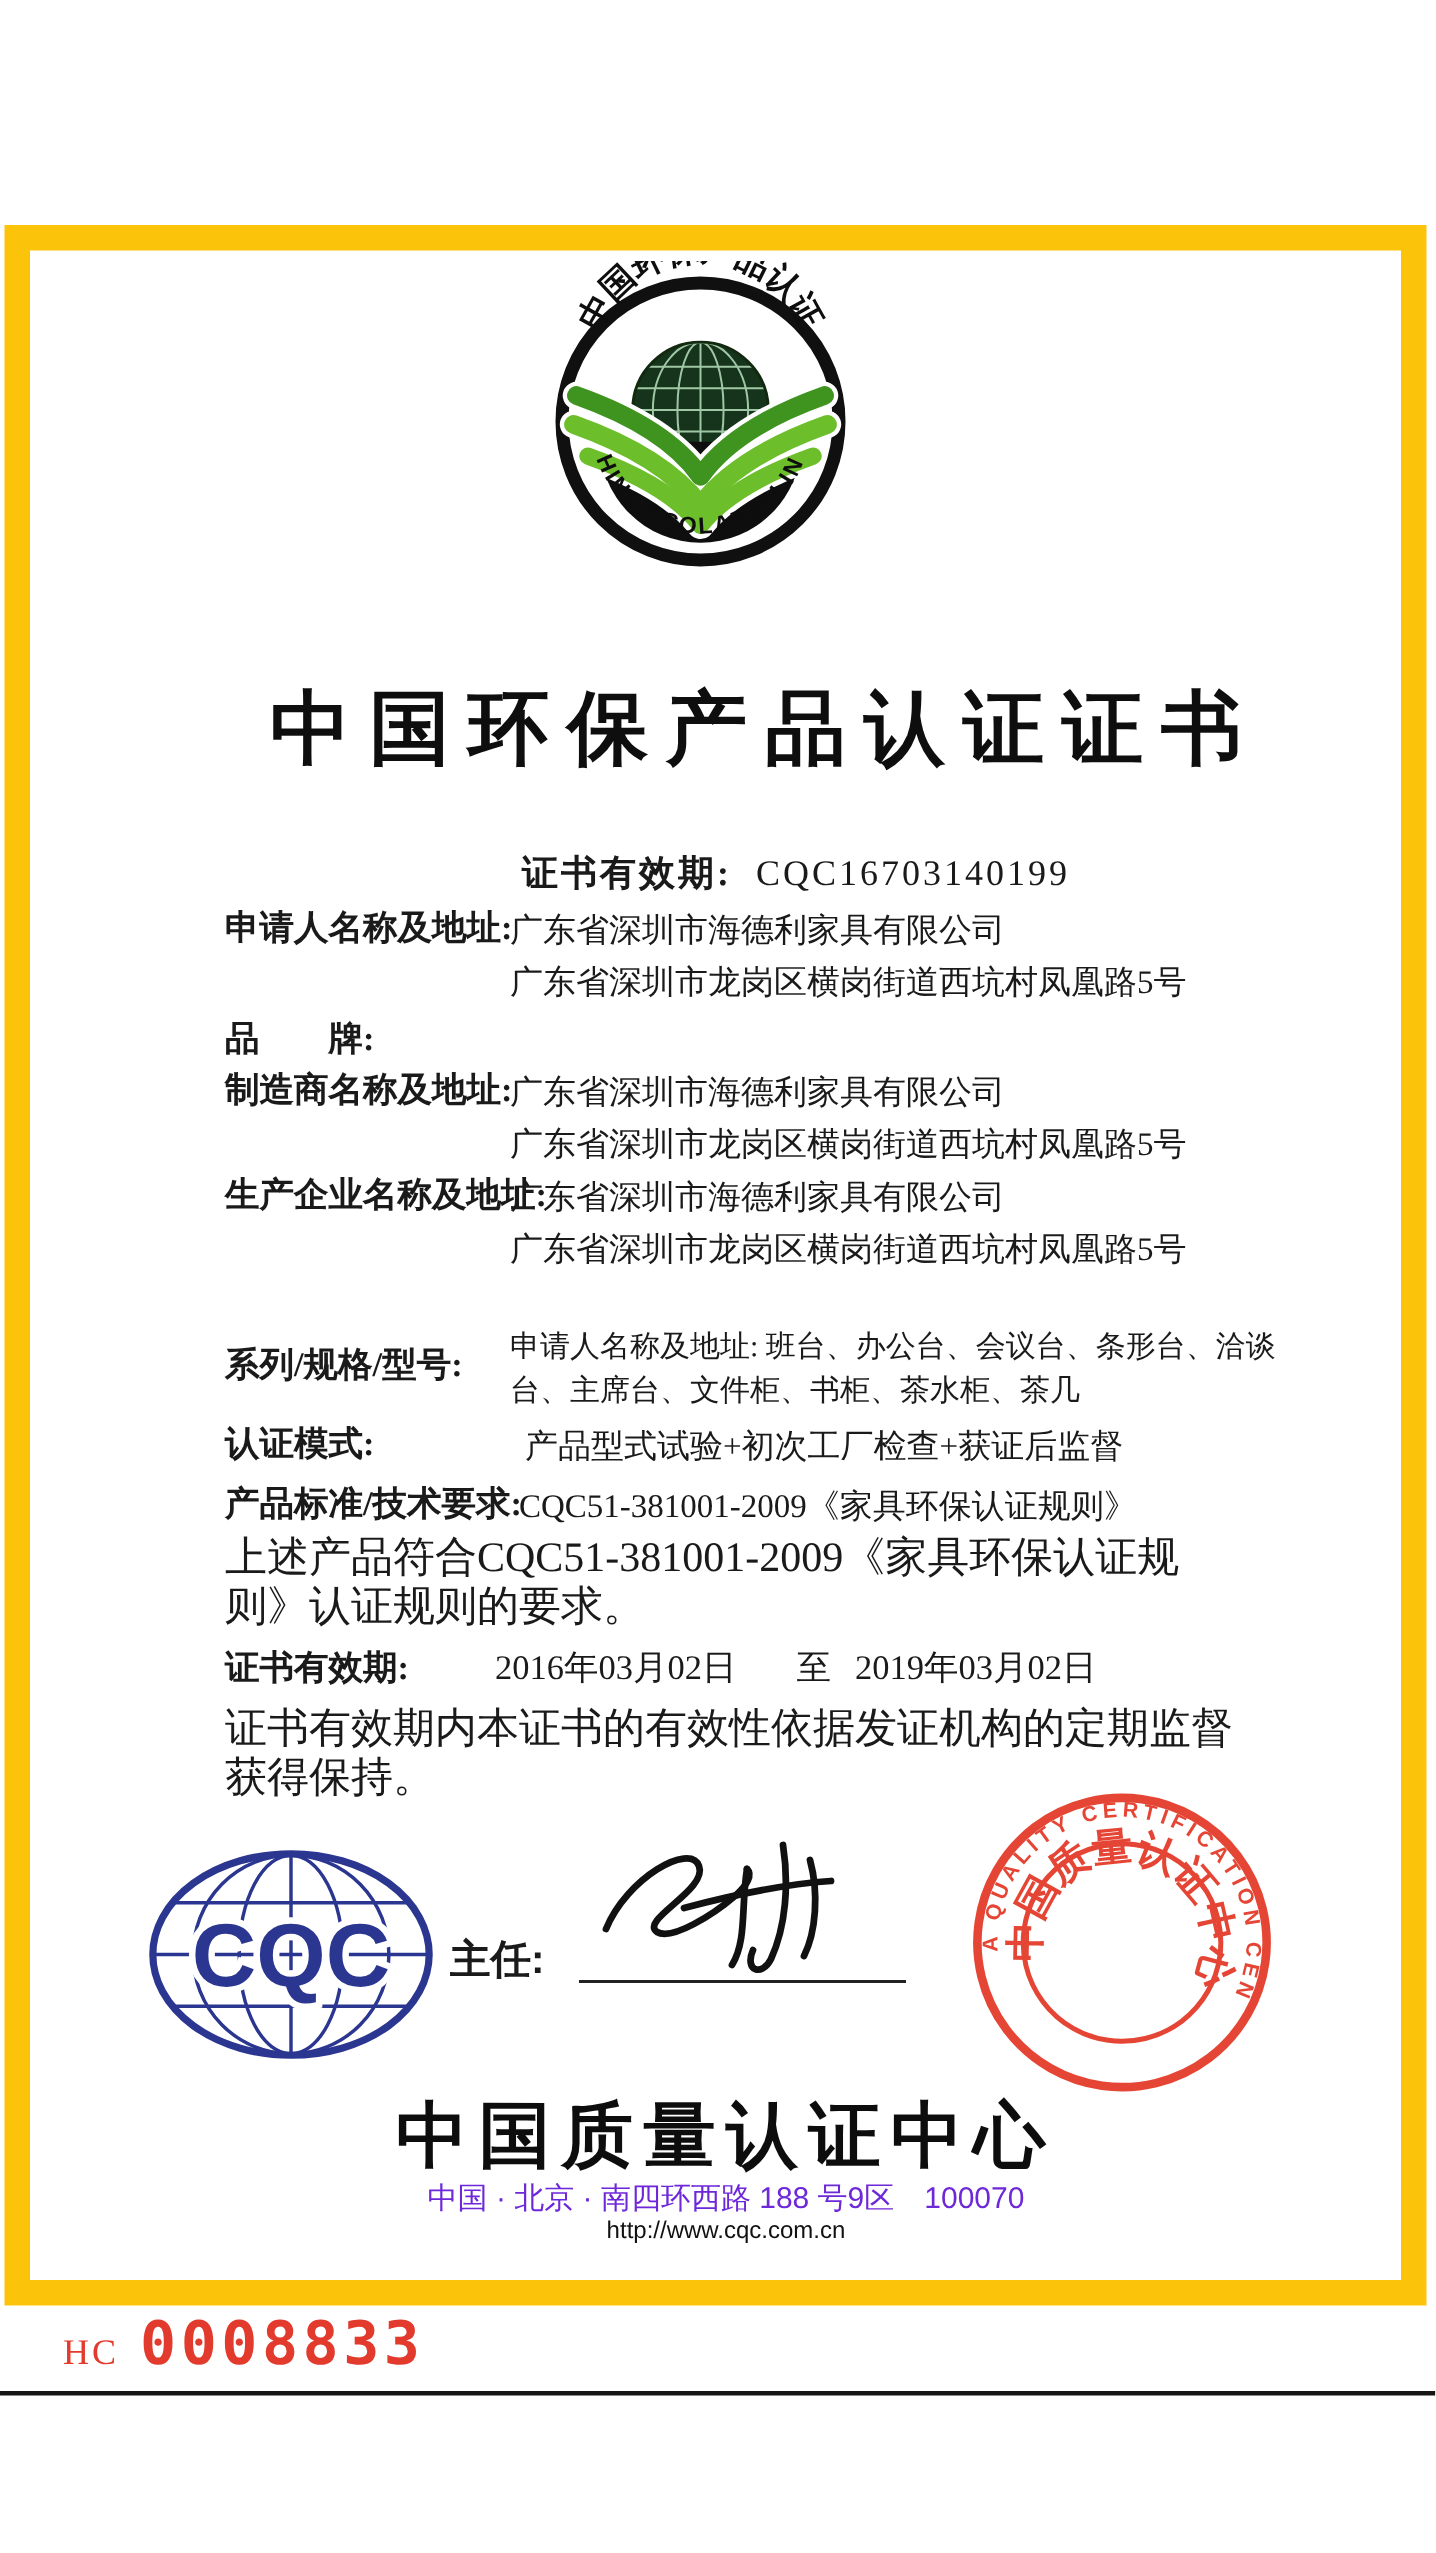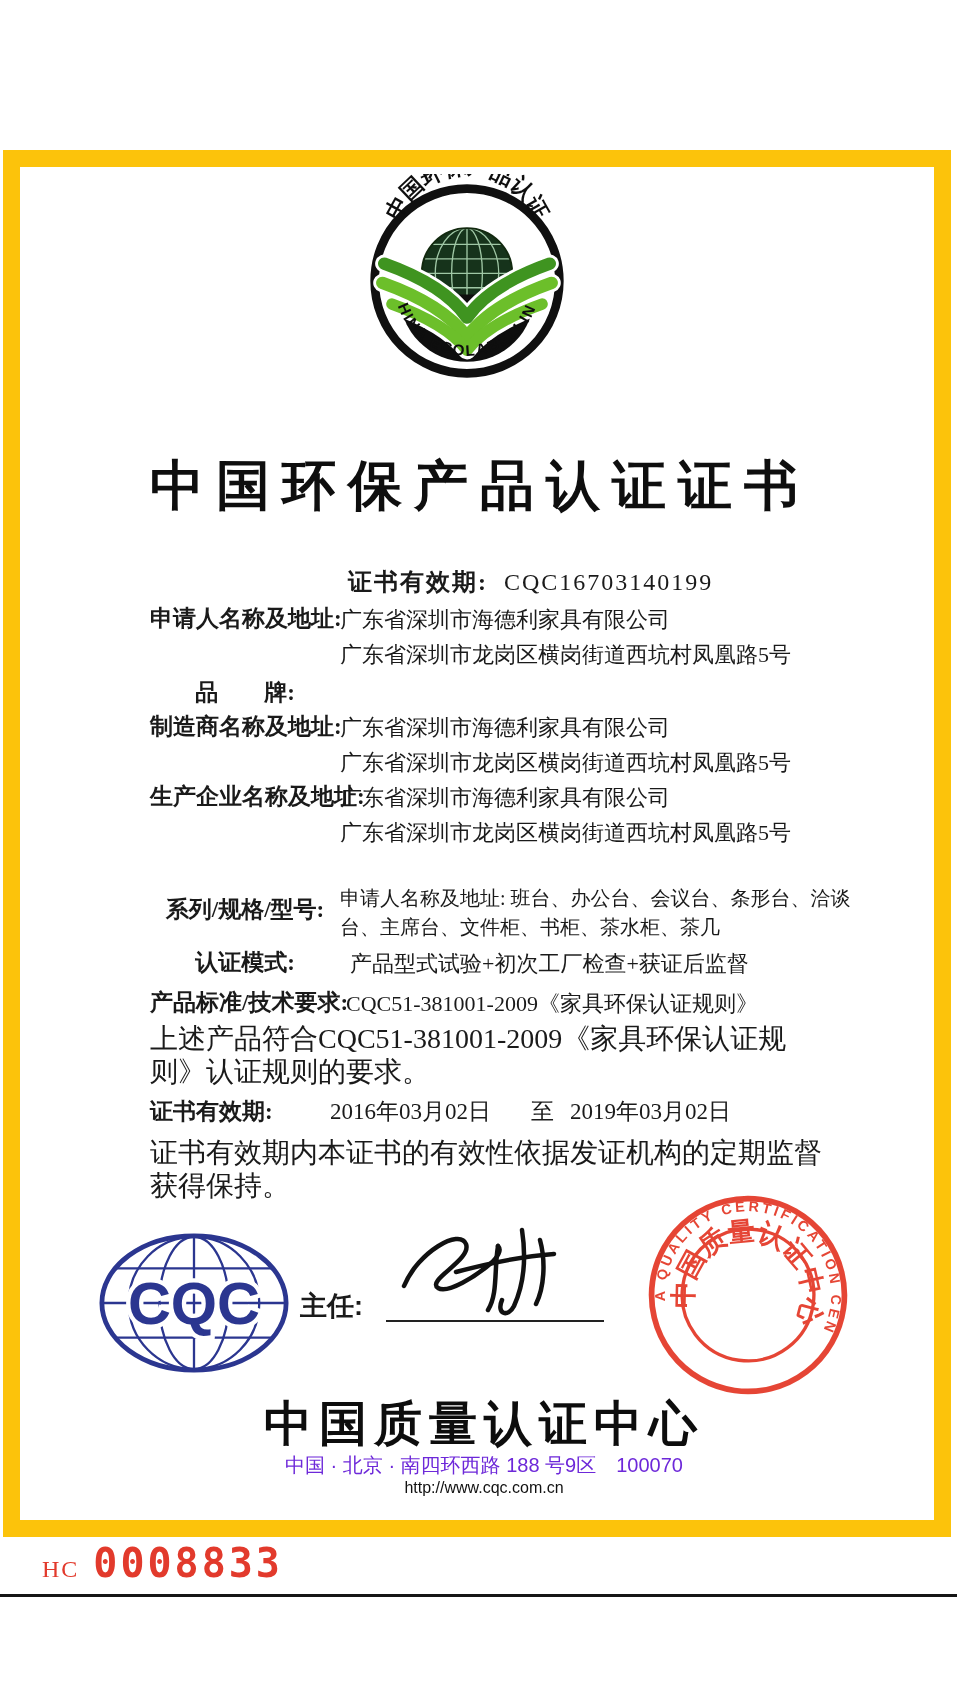--- a/index.html
+++ b/index.html
@@ -4,30 +4,30 @@
 <style>
   html,body{margin:0;padding:0;background:#ffffff;}
   #page{position:relative;width:957px;height:1702px;background:#ffffff;overflow:hidden;
         font-family:"Liberation Serif","DejaVu Serif",serif;color:#1a1a1a;}
   
   .frame{position:absolute;left:3px;top:150px;width:948px;height:1387px;
          box-sizing:border-box;border:17px solid #FCC30B;}
   
   .eco-logo{position:absolute;left:366px;top:174px;width:202px;height:214px;}
   
-  .cert-title{position:absolute;left:120px;top:450px;width:720px;text-align:center;
+  .cert-title{position:absolute;left:120px;top:450px;width:720px;text-align:right;
               font-family:"Liberation Sans","DejaVu Sans",sans-serif;
               font-weight:bold;font-size:54px;letter-spacing:12px;color:#0e0e0e;white-space:nowrap;}
   
   .certno{position:absolute;left:348px;top:566px;font-size:24px;white-space:nowrap;}
   .certno .lab{font-weight:bold;letter-spacing:2px;}
   .certno .val{font-size:24px;letter-spacing:2px;padding-left:16px;}
   
   .row{position:absolute;left:150px;display:flex;align-items:flex-start;width:780px;}
-  .row .lab{width:190px;flex:none;font-weight:bold;font-size:23px;line-height:33px;white-space:nowrap;text-align:center;}
+  .row .lab{width:190px;flex:none;font-weight:bold;font-size:23px;line-height:33px;white-space:nowrap;}
   .row .val{font-size:22px;line-height:35px;}
   .row .val .ln{white-space:nowrap;}
   .row.small .val{font-size:20px;line-height:29px;}
   .row.small .lab{padding-top:9px;}
   .para{position:absolute;left:150px;width:690px;font-size:28px;line-height:33px;}
   .validity{position:absolute;left:150px;top:1096px;display:flex;font-size:23px;white-space:nowrap;}
   .validity .lab{font-weight:bold;width:180px;flex:none;}
   .validity .w{margin-left:40px;}
   .validity .d2{margin-left:16px;}
   

